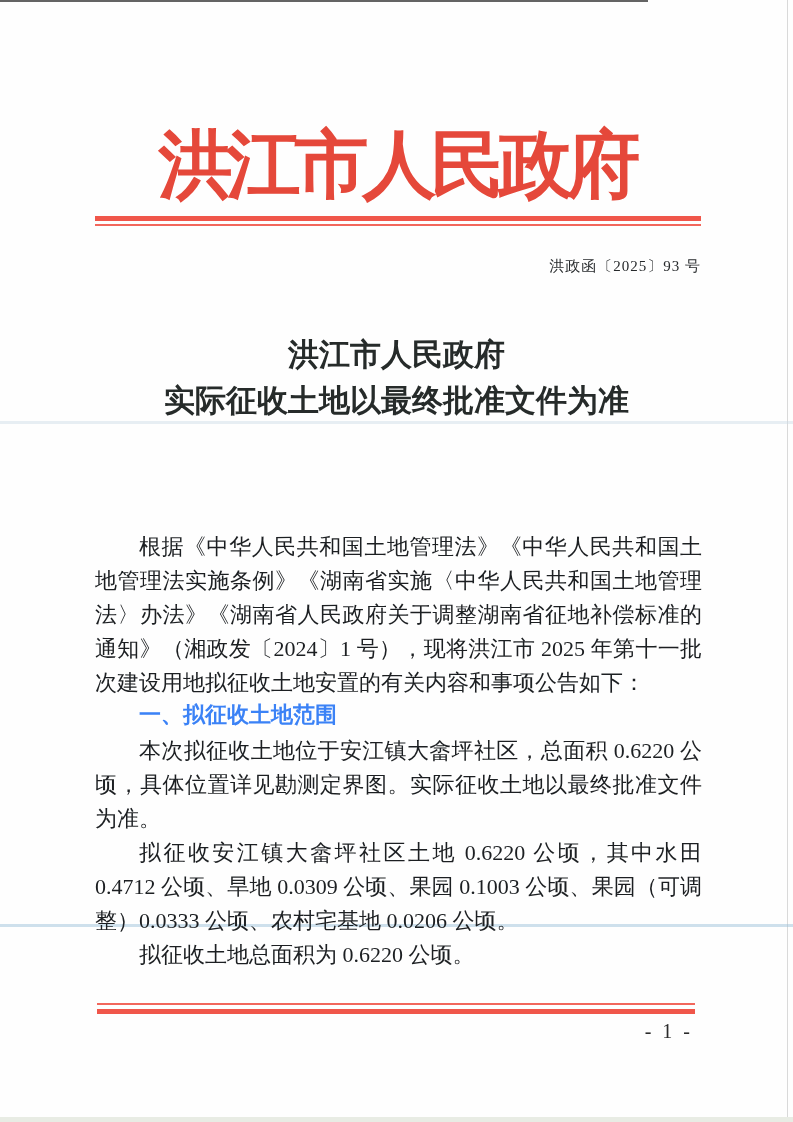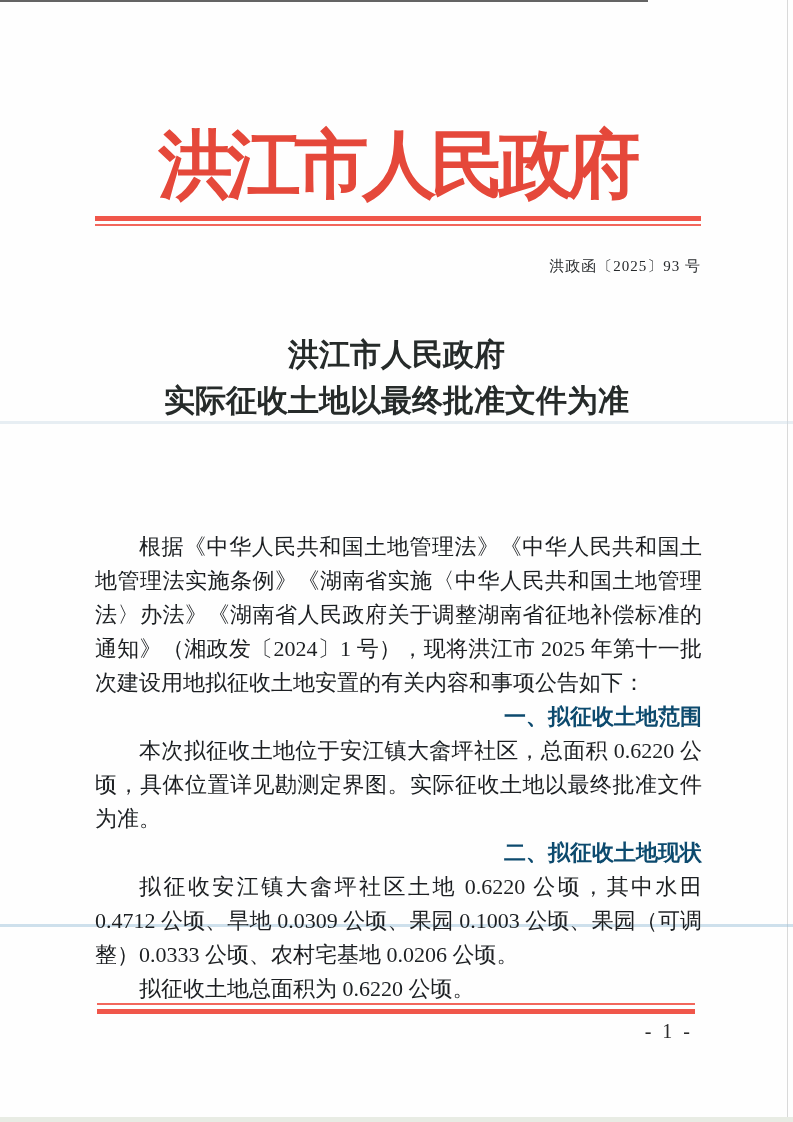--- a/index.html
+++ b/index.html
@@ -55,23 +55,23 @@
     margin-top: 36px;
   }
   .para {
     margin: 0;
     text-indent: 2em;
     text-align: justify;
     text-justify: inter-ideograph;
   }
   .para.heading {
     font-weight: bold;
-    font-family: Liberation Sans, sans-serif;
-    text-align: right;
-    color: #0c4a6e;
+    font-family: Liberation Mono, monospace;
+    text-align: left;
+    color: #3b82f6;
   }
 
   
   .rule-bottom { position: absolute; left: 97px; right: 98px; top: 1003px; }
   .rule-bottom .thin  { height: 2px; background: #f2675c; }
   .rule-bottom .gap   { height: 4px; }
   .rule-bottom .thick { height: 5px; background: #f0564a; }
 
   .page-number {
     position: absolute; top: 1020px; right: 100px;
@@ -125,21 +125,20 @@
 
   <div class="doc-title">
     <div>洪江市人民政府</div>
     <div>实际征收土地以最终批准文件为准</div>
   </div>
 
   <div class="body-block">
     <p class="para body">根据《中华人民共和国土地管理法》《中华人民共和国土地管理法实施条例》《湖南省实施〈中华人民共和国土地管理法〉办法》《湖南省人民政府关于调整湖南省征地补偿标准的通知》（湘政发〔2024〕1 号），现将洪江市 2025 年第十一批次建设用地拟征收土地安置的有关内容和事项公告如下：</p>
     <p class="para heading">一、拟征收土地范围</p>
     <p class="para body">本次拟征收土地位于安江镇大畲坪社区，总面积 0.6220 公顷，具体位置详见勘测定界图。实际征收土地以最终批准文件为准。</p>
-    <p class="para heading">二、拟征收土地现状</p>
     <p class="para body">拟征收安江镇大畲坪社区土地 0.6220 公顷，其中水田 0.4712 公顷、旱地 0.0309 公顷、果园 0.1003 公顷、果园（可调整）0.0333 公顷、农村宅基地 0.0206 公顷。</p>
     <p class="para body">拟征收土地总面积为 0.6220 公顷。</p>
   </div>
 
   <div class="rule-bottom">
     <div class="thin"></div>
     <div class="gap"></div>
     <div class="thick"></div>
   </div>
 

